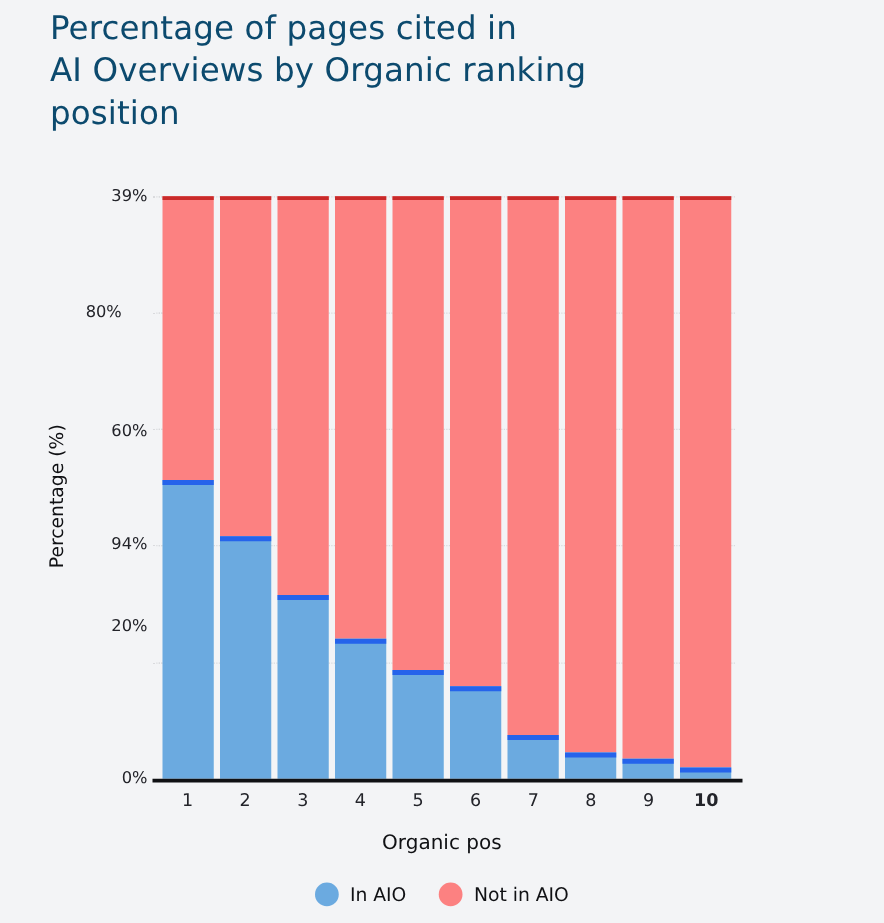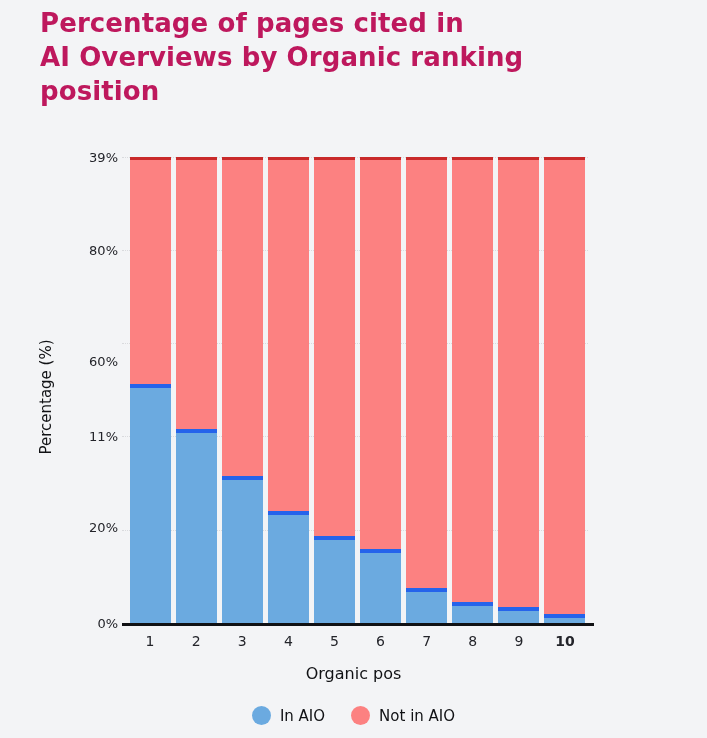--- a/index.html
+++ b/index.html
@@ -23,22 +23,22 @@
   }
 
   
   #chart-title {
     position: absolute;
     left: 40px;
     top: 6px;
     width: 600px;
     font-size: 26px;
     line-height: 34px;
-    color: #be185d;
-    font-weight: 700;
+    color: #0c4a6e;
+    font-weight: 400;
     letter-spacing: 0.1px;
     white-space: pre-line;
   }
 
   
   #plot-area {
     position: absolute;
     left: 127px;
     top: 145px;
     width: 461px;
@@ -172,27 +172,27 @@
 
 <div id="chart-root">
 
   <div id="chart-title">Percentage of pages cited in
 AI Overviews by Organic ranking
 position</div>
 
   <div id="y-ticks">
       <div class="ytick" style="top: 623px;">0%</div>
       <div class="gridline-stub" style="left: 92px; top: 529.732px;"></div>
-      <div class="ytick" style="top: 527px;">20%</div>
+      <div class="ytick" style="top: 501px;">20%</div>
       <div class="gridline-stub" style="left: 92px; top: 436.463px;"></div>
-      <div class="ytick" style="top: 436.463px;">11%</div>
+      <div class="ytick" style="top: 436.463px;">94%</div>
       <div class="gridline-stub" style="left: 92px; top: 343.195px;"></div>
-      <div class="ytick" style="top: 361px;">60%</div>
+      <div class="ytick" style="top: 345px;">60%</div>
       <div class="gridline-stub" style="left: 92px; top: 249.927px;"></div>
-      <div class="ytick" style="top: 249.927px;">80%</div>
+      <div class="ytick" style="top: 249.927px; text-align: center;">80%</div>
       <div class="gridline-stub" style="left: 92px; top: 156.659px;"></div>
       <div class="ytick" style="top: 156.659px;">39%</div>
     </div>
 
   <div id="y-axis-label">Percentage (%)</div>
 
   <div id="plot-area">
     <div id="gridlines">
         <div class="gridline" style="top: 384.732px;"></div>
         <div class="gridline" style="top: 291.463px;"></div>

